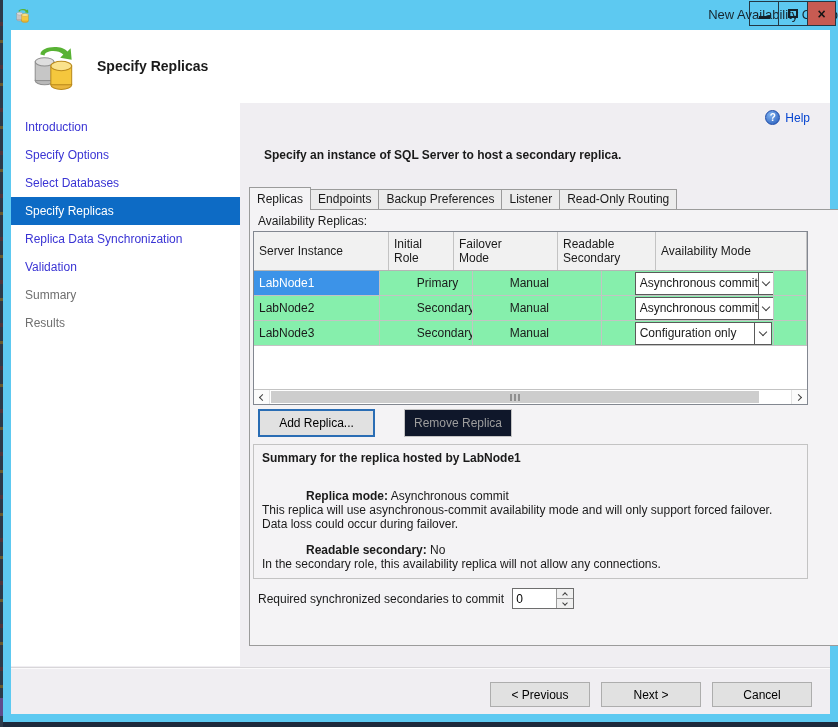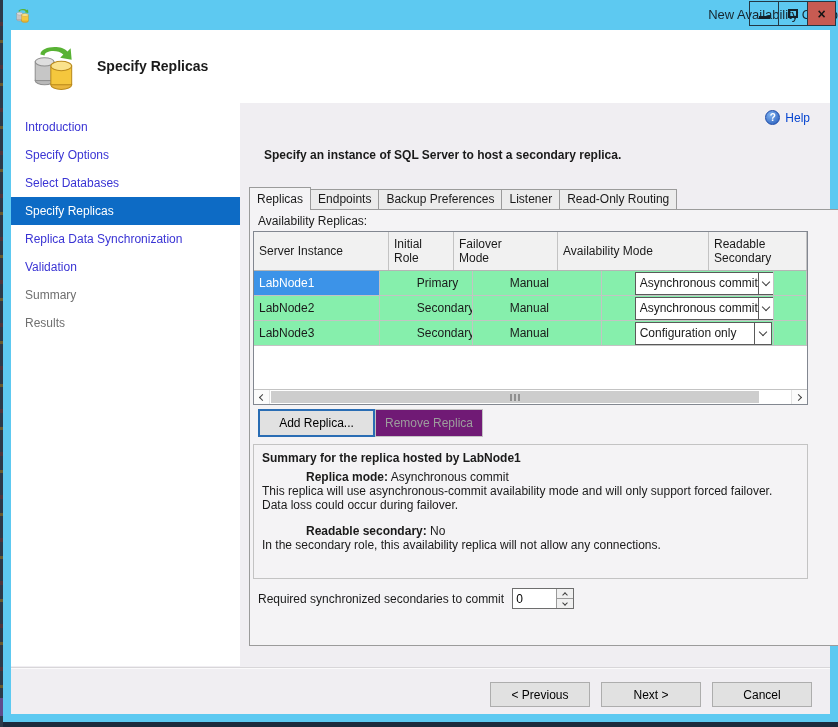--- a/index.html
+++ b/index.html
@@ -89,30 +89,30 @@
   .chev-left { width:5px; height:5px; border-left:1.5px solid #3f3f3f; border-bottom:1.5px solid #3f3f3f;
                transform:rotate(45deg); margin-left:2px; }
   .chev-right { width:5px; height:5px; border-right:1.5px solid #3f3f3f; border-top:1.5px solid #3f3f3f;
                 transform:rotate(45deg); margin-right:2px; }
   .sb-track { flex:1; background:#ffffff; position:relative; }
   .sb-thumb { position:absolute; left:1px; top:1px; bottom:1px; width:488px; background:#cdcdcd;
               display:flex; align-items:center; justify-content:center; gap:2px; cursor:pointer; }
   .grip { width:2px; height:7px; background:#8f8f8f; }
 
   
-  .btn-row { position:absolute; left:8px; top:199px; display:flex; gap:0; }
+  .btn-row { position:absolute; left:8px; top:199px; display:flex; gap:20px; }
   .btn { height:28px; background:#e1e1e1; border:1px solid #adadad; font-size:12px;
          font-family:"Liberation Sans",sans-serif; cursor:pointer; }
   .btn.add { width:117px; border:1px solid #2a6db4; box-shadow:inset 0 0 0 1px #2a6db4; }
-  .btn.remove { width:108px; color:#9d9d9d; border-color:#c3c3c3; background:#701a75; cursor:default; }
+  .btn.remove { width:108px; color:#9d9d9d; border-color:#c3c3c3; background:#0f172a; cursor:default;margin-left:9px; }
 
   
   .summary { position:absolute; left:3px; top:234px; width:555px; height:135px;
              border:1px solid #c3c3c3; padding:6px 8px; }
-  .sum-title { font-weight:bold; margin-bottom:5px; }
+  .sum-title { font-weight:bold; margin-bottom:24px; }
   .sum-label { font-weight:bold;margin-left:44px; }
   .sum-desc { margin-bottom:12px; }
 
   
   .quorum { position:absolute; left:8px; top:378px; display:flex; align-items:center; }
   .quorum-label { margin-right:8px; }
   .spin { display:flex; width:62px; height:21px; border:1px solid #6e6e6e; background:#fff; }
   .spin input { flex:1; width:38px; border:none; outline:none; font-size:12px;
                 font-family:"Liberation Sans",sans-serif; padding-left:3px; background:#fff; }
   .spin-btns { width:17px; display:flex; flex-direction:column; border-left:1px solid #9a9a9a; }
@@ -212,25 +212,25 @@
             <div class="grid-head">
               <div class="hcell c0">
                   <span>Server Instance</span>
                 </div>
               <div class="hcell c1 narrow">
                   <span>Initial Role</span>
                 </div>
               <div class="hcell c2 narrow">
                   <span>Failover Mode</span>
                 </div>
+              <div class="hcell c4">
+                  <span>Readable Secondary</span>
+                </div>
               <div class="hcell c3">
                   <span>Availability Mode</span>
-                </div>
-              <div class="hcell c4">
-                  <span>Readable Secondary</span>
                 </div>
             </div>
 
             <div class="grid-row">
               <div class="cell c0 sel">LabNode1</div>
               <div class="cell c1">Primary</div>
               <div class="cell c2">Manual</div>
               <div class="cell c3 combo-cell">
                 <div class="combo">
                   <span class="val">Asynchronous commit</span>

